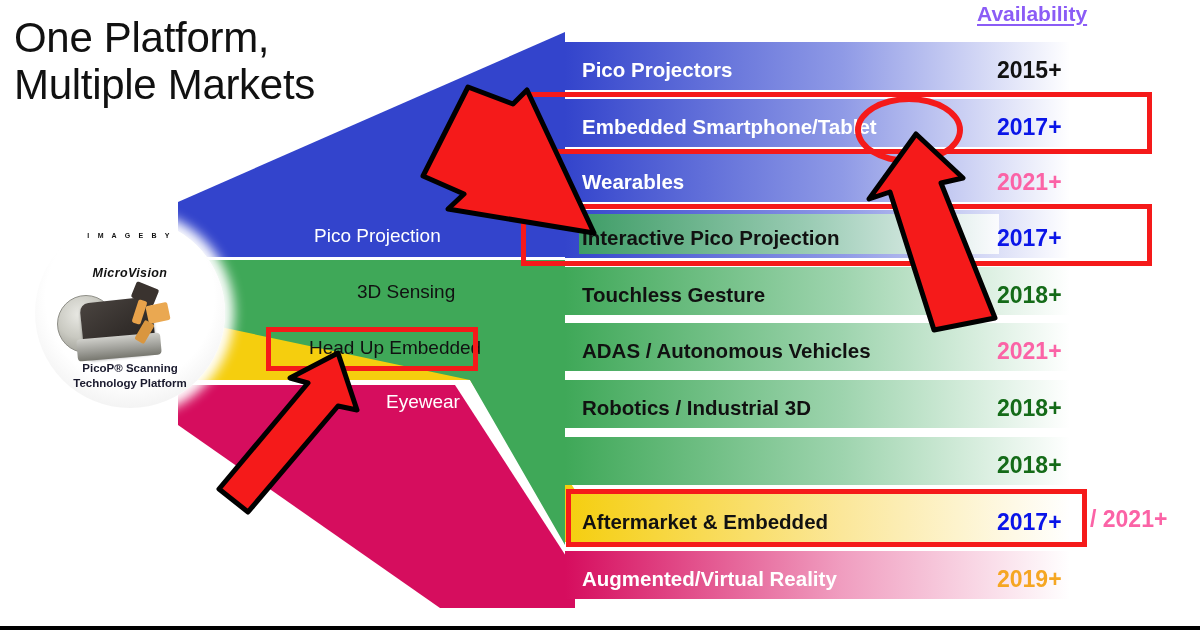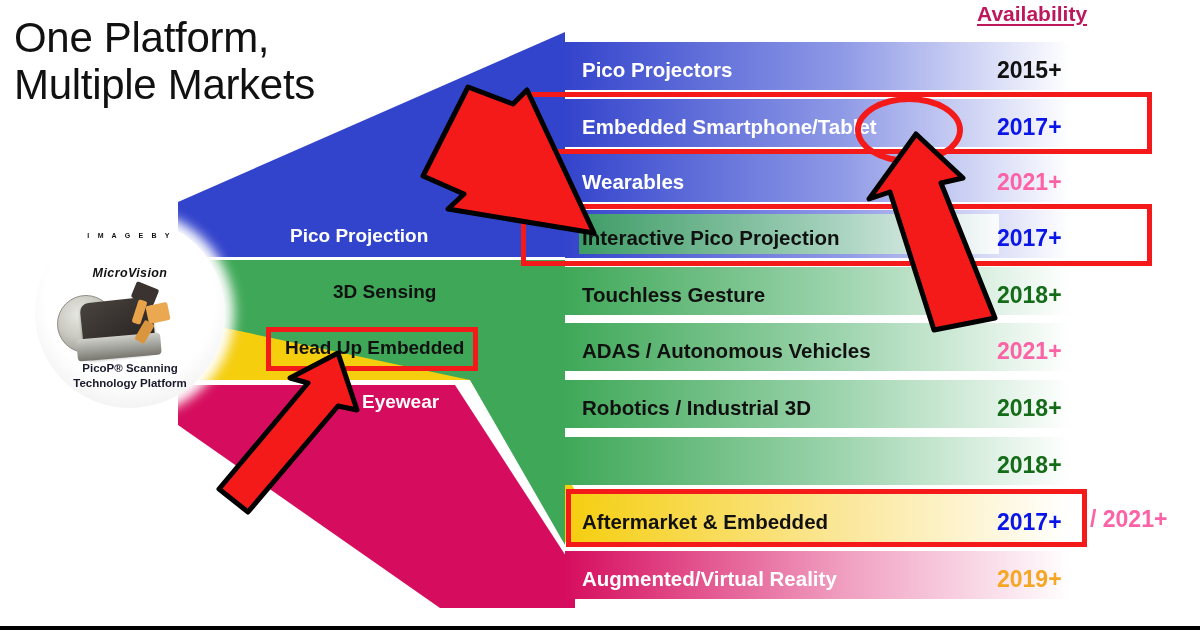--- a/index.html
+++ b/index.html
@@ -82,21 +82,21 @@
   }
   #badge .flexD{
     position:absolute;left:104px;top:103px;width:11px;height:22px;
     background:#d9963f;transform:rotate(30deg);border-radius:2px;
   }
 
   
   #funnel{position:absolute;left:0;top:0;width:1200px;height:630px;z-index:3;}
 
   .bandlabel{
-    position:absolute;z-index:5;font-weight:700;font-size:19px;white-space:nowrap;
+    position:absolute;z-index:5;font-weight:400;font-size:19px;white-space:nowrap;margin-left:24px;
   }
   .bandlabel.w{color:#ffffff;}
   .bandlabel.k{color:#111111;}
 
   
   #rows{position:absolute;left:0;top:0;width:1200px;height:630px;z-index:4;}
   .row{
     position:absolute;left:565px;width:505px;height:56px;
   }
   .rowlabel{
@@ -109,21 +109,21 @@
     position:absolute;left:432px;top:50%;transform:translateY(-50%);
     font-size:23px;font-weight:700;white-space:nowrap;
   }
   .year2{
     position:absolute;left:1090px;font-size:23px;font-weight:700;white-space:nowrap;
     z-index:9;
   }
 
   
   #availability{
-    position:absolute;left:977px;top:2px;font-size:21px;font-weight:700;color:#be185d;
+    position:absolute;left:977px;top:2px;font-size:21px;font-weight:700;color:#8b5cf6;
     text-decoration:underline;text-underline-offset:3px;z-index:9;
   }
 
   
   .redbox{
     position:absolute;border:5px solid #f51a1a;z-index:10;box-sizing:border-box;
     background:transparent;pointer-events:none;
   }
   .redellipse{
     position:absolute;border:6px solid #f51a1a;border-radius:50%;z-index:11;

